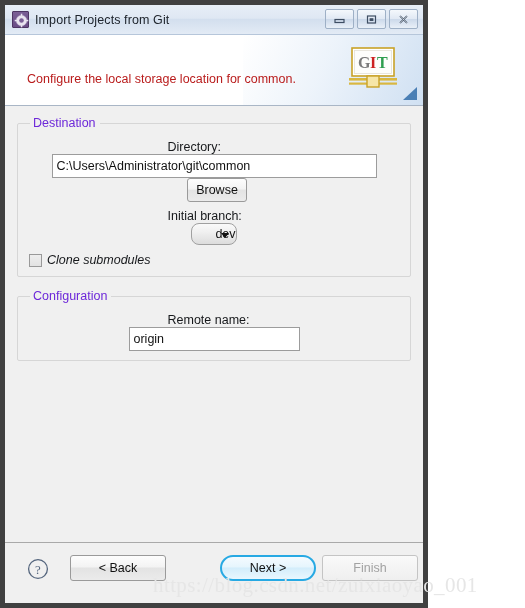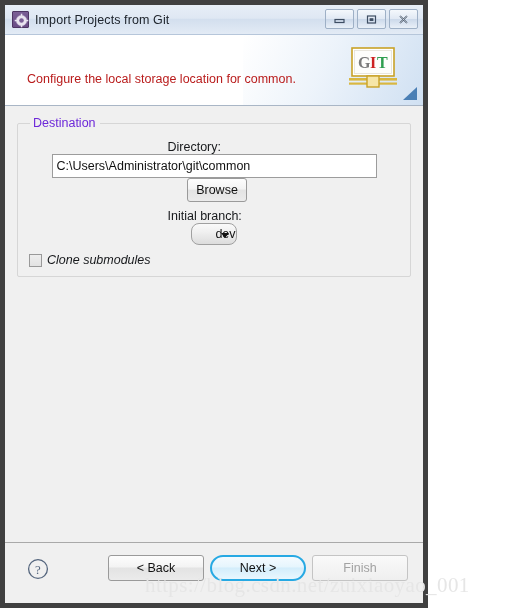--- a/index.html
+++ b/index.html
@@ -232,43 +232,44 @@
     border-top: 1px solid #a9a9a9;
     position: relative;
   }
   .help-icon {
     position: absolute;
     left: 22px; top: 15px;
     width: 22px; height: 22px;
   }
   .footer-btns {
     position: absolute;
-    right: 15px; top: 12px;
+    right: 5px; top: 12px;
     display: flex;
     gap: 6px;
   }
   .btn.wiz {
     width: 96px;
     height: 26px;
     font-size: 12.5px;
   }
   .btn.wiz.primary {
     border: 2px solid #27a9e3;
     background: linear-gradient(to bottom, #f4fbff 0%, #e6f5fd 45%, #d3edfb 50%, #e9f7fe 100%);
     border-radius: 13px;
+    margin-left: 48px;
   }
   .btn.wiz.disabled {
     color: #a2a2a2;
     border: 1px solid #c4c4c4;
     background: linear-gradient(to bottom, #fafafa 0%, #f4f4f4 50%, #efefef 100%);
   }
 
   .watermark {
     position: absolute;
-    left: 140px;
+    left: 148px;
     top: 30px;
     font-family: "Liberation Serif", serif;
     font-size: 21px;
     color: #e6e6e6;
     white-space: nowrap;
     letter-spacing: 0.4px;
     pointer-events: none;
   }
 </style>
 </head>
@@ -352,20 +353,28 @@
           <span class="arrow"></span>
         </div>
       </div>
 
       <div class="checkrow">
         <span class="checkbox"></span>
         <span class="lbl">Clone submodules</span>
       </div>
     </fieldset>
 
+    <fieldset class="group">
+      <legend>Configuration</legend>
+
+      <div class="row">
+        <span class="lbl rem">Remote name:</span>
+        <input class="text remfield" type="text" value="origin" style="">
+      </div>
+    </fieldset>
 
   </div>
 
   <div class="footer">
     <div class="help-icon">
       <svg width="22" height="22" viewBox="0 0 22 22">
         <circle cx="11" cy="11" r="9.4" fill="none" stroke="#54657d" stroke-width="1.3"></circle>
         <text x="11" y="15.6" text-anchor="middle" font-family="Liberation Serif, serif" font-size="13" fill="#54657d">?</text>
       </svg>
     </div>

